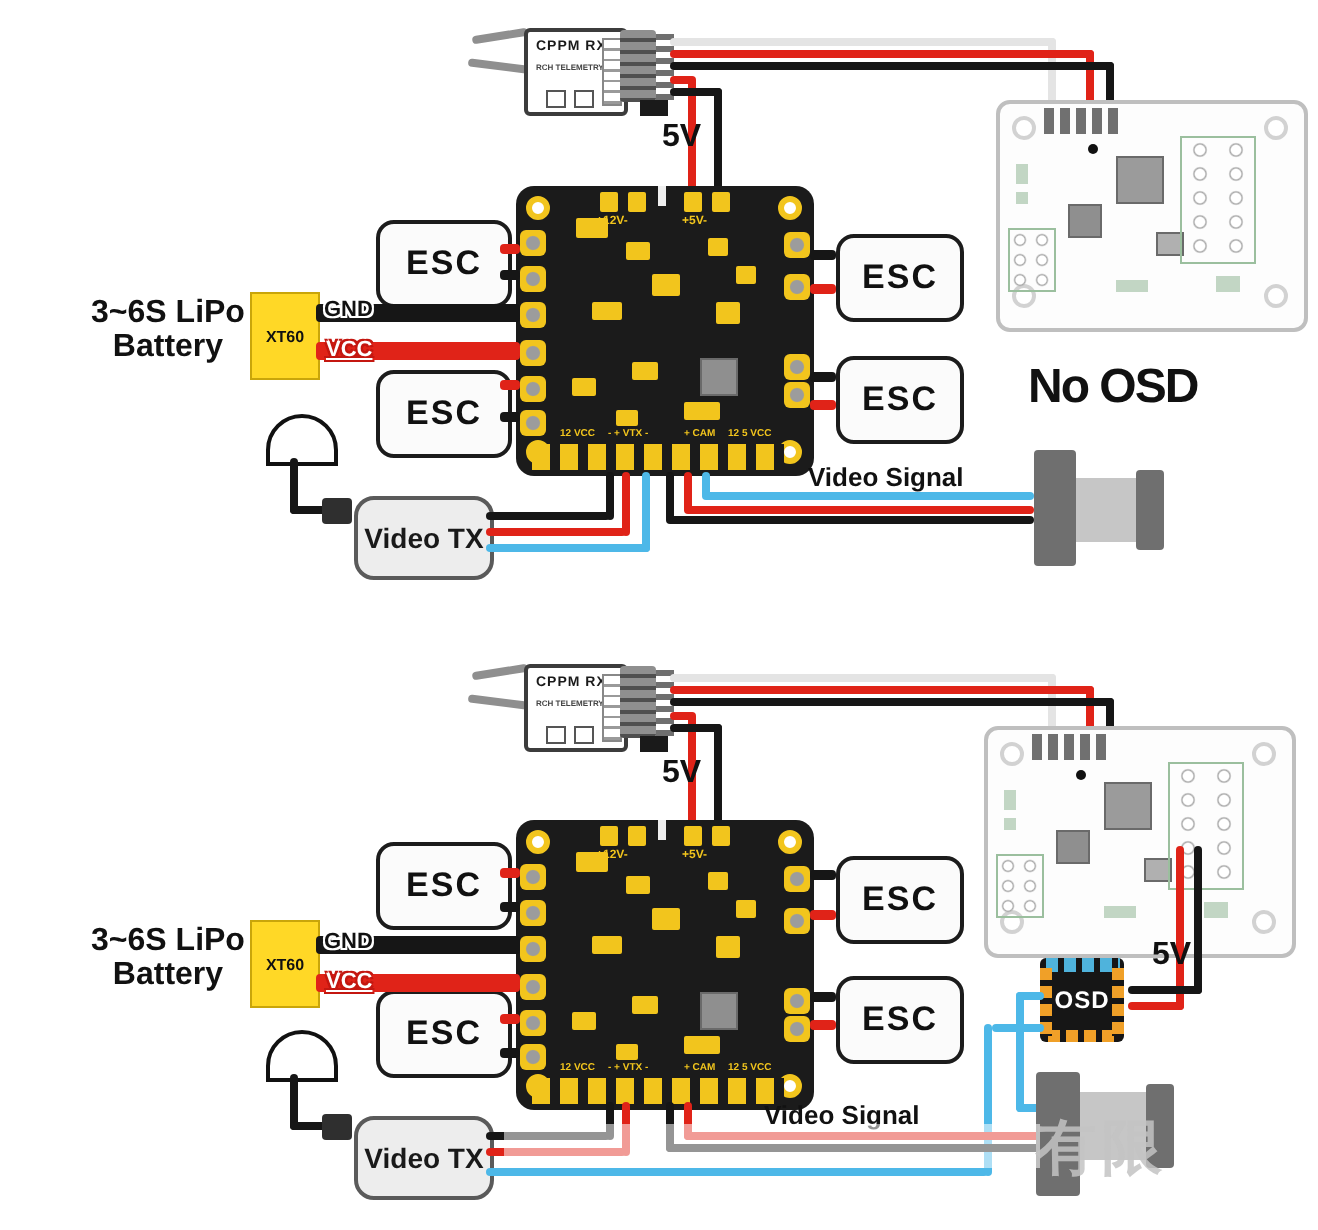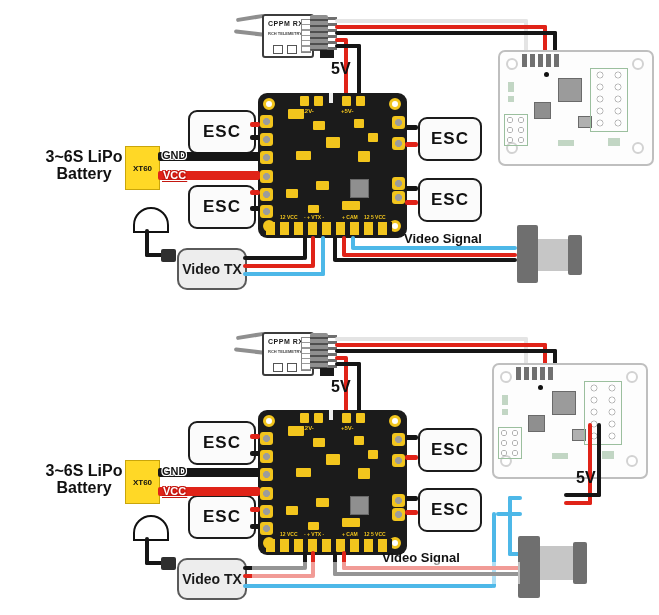--- a/index.html
+++ b/index.html
@@ -104,20 +104,21 @@
       <div class="gchip" style="left:78px;top:64px;width:12px;height:10px;background:#b0b0b0"></div>
       <div class="fcgrid" style="left:90px;top:16px;width:36px;height:62px"></div>
       <div class="fcgrid2" style="left:4px;top:62px;width:22px;height:30px"></div>
       <div class="fcpad" style="left:8px;top:30px;width:6px;height:10px"></div>
       <div class="fcpad" style="left:8px;top:44px;width:6px;height:6px"></div>
       <div class="fcpad" style="left:108px;top:86px;width:12px;height:8px"></div>
       <div class="fcpad" style="left:58px;top:88px;width:16px;height:6px"></div>
       <div class="a" style="left:44px;top:20px;width:5px;height:5px;background:#111;border-radius:50%"></div>
     </div>
 
+    <div class="lbl" style="left:514px;top:180px;font-size:24px;letter-spacing:-1px">No OSD</div>
 
     <div class="pdb" style="left:258px;top:93px">
       <div class="hole" style="left:5px;top:5px"></div>
       <div class="hole" style="left:131px;top:5px"></div>
       <div class="hole" style="left:5px;top:127px"></div>
       <div class="hole" style="left:131px;top:127px"></div>
       <div class="ypad" style="left:42px;top:3px;width:9px;height:10px"></div>
       <div class="ypad" style="left:56px;top:3px;width:9px;height:10px"></div>
       <div class="ypad" style="left:84px;top:3px;width:9px;height:10px"></div>
       <div class="ypad" style="left:98px;top:3px;width:9px;height:10px"></div>
@@ -259,20 +260,27 @@
       <div class="fcpad" style="left:58px;top:88px;width:16px;height:6px"></div>
       <div class="a" style="left:44px;top:20px;width:5px;height:5px;background:#111;border-radius:50%"></div>
     </div>
 
     <div class="wire w-red" style="left:588px;top:105px;width:4px;height:82px"></div>
     <div class="wire w-red" style="left:564px;top:183px;width:28px;height:4px"></div>
     <div class="wire w-black" style="left:597px;top:105px;width:4px;height:74px"></div>
     <div class="wire w-black" style="left:564px;top:175px;width:37px;height:4px"></div>
     <div class="lbl" style="left:576px;top:151px;font-size:16px">5V</div>
 
+    <div class="osd" style="left:520px;top:161px">
+      <span>OSD</span>
+      <div class="osd-t"></div>
+      <div class="osd-b"></div>
+      <div class="osd-l"></div>
+      <div class="osd-r"></div>
+    </div>
 
     <div class="pdb" style="left:258px;top:92px">
       <div class="hole" style="left:5px;top:5px"></div>
       <div class="hole" style="left:131px;top:5px"></div>
       <div class="hole" style="left:5px;top:127px"></div>
       <div class="hole" style="left:131px;top:127px"></div>
       <div class="ypad" style="left:42px;top:3px;width:9px;height:10px"></div>
       <div class="ypad" style="left:56px;top:3px;width:9px;height:10px"></div>
       <div class="ypad" style="left:84px;top:3px;width:9px;height:10px"></div>
       <div class="ypad" style="left:98px;top:3px;width:9px;height:10px"></div>
@@ -366,15 +374,16 @@
     <div class="wire w-red" style="left:342px;top:248px;width:178px;height:4px"></div>
     <div class="wire w-black" style="left:333px;top:233px;width:4px;height:25px"></div>
     <div class="wire w-black" style="left:333px;top:254px;width:187px;height:4px"></div>
     <div class="lbl" style="left:382px;top:232px;font-size:13px">Video Signal</div>
 
     <div class="cam cam-dark" style="left:518px;top:218px;width:22px;height:62px"></div>
     <div class="cam cam-body" style="left:540px;top:228px;width:33px;height:34px"></div>
     <div class="cam cam-dark" style="left:573px;top:224px;width:14px;height:42px"></div>
 
     <div class="wmband" style="left:252px;top:244px;width:268px;height:22px"></div>
+    <div class="wmtext" style="left:518px;top:236px">有限</div>
   </section>
 
 </div>
 
 </body></html>

